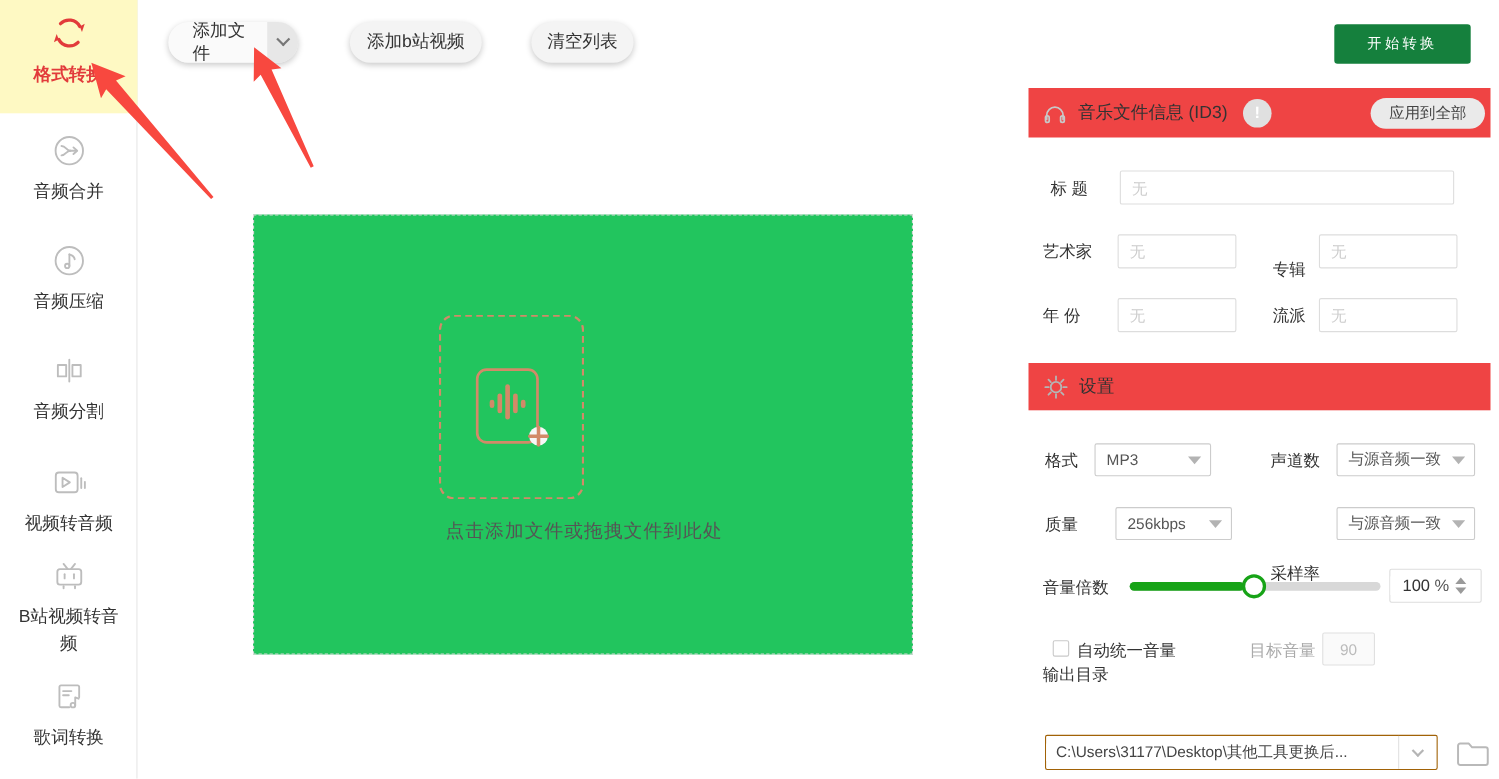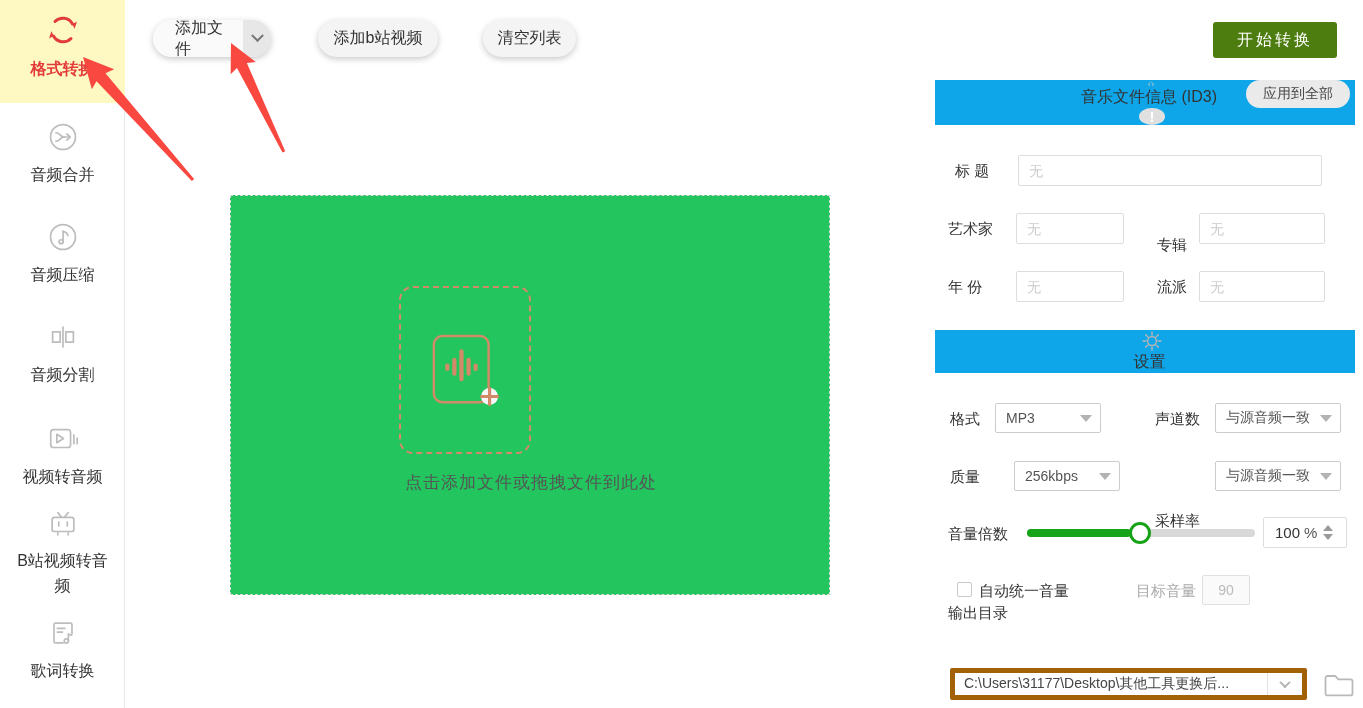--- a/index.html
+++ b/index.html
@@ -17,32 +17,32 @@
 
   
   .pill { position:absolute; top:20px; height:37px; background:#f4f4f4; border-radius:19px;
           box-shadow:0 2px 6px rgba(0,0,0,.22); display:flex; align-items:center; justify-content:center;
           font-size:16px; color:#333; cursor:pointer; }
   .split { display:flex; padding:0; overflow:hidden; }
   .split .seg-main { background:#fafafa; height:100%; display:flex; align-items:center; padding:0 16px 0 22px; }
   .split .seg-arrow { background:#e7e7e7; height:100%; width:34px; display:flex; align-items:center; justify-content:center; }
   .chev { width:9px; height:9px; border-right:2px solid #777; border-bottom:2px solid #777; transform:rotate(45deg) translate(-2px,-2px); }
 
-  .start-btn { position:absolute; left:1213px; top:22px; width:124px; height:36px; background:#4d7c0f; color:#fff;
-               font-size:16px; letter-spacing:3px; border:none; border-radius:3px; display:flex; align-items:center;
+  .start-btn { position:absolute; left:1213px; top:22px; width:124px; height:36px; background:#15803d; color:#fff;
+               font-size:13px; letter-spacing:3px; border:none; border-radius:3px; display:flex; align-items:center;
                justify-content:center; cursor:pointer; }
 
   
   .dropzone { position:absolute; left:230px; top:195px; width:600px; height:400px; background:#22c55e;
               border:1px dashed #d9d9d9; cursor:pointer; }
   .dz-dash { position:absolute; left:168px; top:90px; width:132px; height:168px; border:2px dashed #d28a68; border-radius:14px; }
   .dz-hint { position:absolute; left:0; top:275px; width:600px; text-align:center; font-size:17px; color:#555; letter-spacing:1px; }
 
   
-  .band { position:absolute; left:935px; width:420px; background:#0ea5e9; display:flex; align-items:center;flex-direction:column; }
+  .band { position:absolute; left:935px; width:420px; background:#ef4444; display:flex; align-items:center; }
   .panel-title { font-size:16px; color:#333; }
   .excl { width:26px; height:26px; border-radius:50%; background:#e0e0e0; color:#fff; font-weight:bold; font-size:15px;
           display:flex; align-items:center; justify-content:center; }
   .apply-btn { position:absolute; right:5px; width:104px; height:28px; background:#eaeaea; border-radius:14px; border:none;
                font-size:14px; color:#444; cursor:pointer; font-family:inherit; }
   .flabel { position:absolute; font-size:15px; color:#333; white-space:pre; }
   .tinput { position:absolute; height:31px; border:1px solid #ddd; border-radius:2px; font-size:14px; color:#555;
             padding:0 10px; background:#fff; font-family:inherit; outline:none; }
   .tinput::placeholder { color:#ccc; }
   .dropdown { position:absolute; height:30px; border:1px solid #ccc; border-radius:2px; background:#fff; display:flex;
@@ -60,21 +60,21 @@
   .spinner { display:flex; flex-direction:column; margin-left:6px; gap:3px; cursor:pointer; }
   .sp-up { width:0; height:0; border-left:5px solid transparent; border-right:5px solid transparent; border-bottom:6px solid #9a9a9a; }
   .sp-dn { width:0; height:0; border-left:5px solid transparent; border-right:5px solid transparent; border-top:6px solid #9a9a9a; }
 
   .checkbox { position:absolute; left:957px; top:582px; width:15px; height:15px; border:1px solid #c9c9c9; border-radius:2px;
               background:#fff; cursor:pointer; }
   .muted { color:#aaa; }
   .target-input { position:absolute; left:1202px; top:575px; width:48px; height:30px; border:1px solid #e0e0e0; border-radius:2px;
                   text-align:center; font-size:14px; color:#bbb; outline:none; font-family:inherit; }
 
-  .path-wrap { position:absolute; left:950px; top:668px; width:357px; height:32px; border:5px solid #a16207; border-radius:2px;
+  .path-wrap { position:absolute; left:950px; top:668px; width:357px; height:32px; border:1px solid #a16207; border-radius:2px;
                background:#fff; display:flex; align-items:center; }
   .path-wrap input { flex:1; border:none; outline:none; font-size:14px; color:#444; padding:0 6px 0 9px; font-family:inherit; min-width:0; }
   .path-arrow { width:35px; height:100%; border-left:1px solid #e2e2e2; display:flex; align-items:center; justify-content:center; cursor:pointer; }
   .chev-sm { width:8px; height:8px; border-right:2px solid #b5b5b5; border-bottom:2px solid #b5b5b5; transform:rotate(45deg) translate(-1px,-1px); }
   .folder-btn { position:absolute; left:1320px; top:670px; width:36px; height:30px; background:none; border:none; cursor:pointer; }
 
   .annot { position:absolute; left:0; top:0; width:1363px; height:708px; pointer-events:none; z-index:50; }
 </style>
 </head>
 <body>

